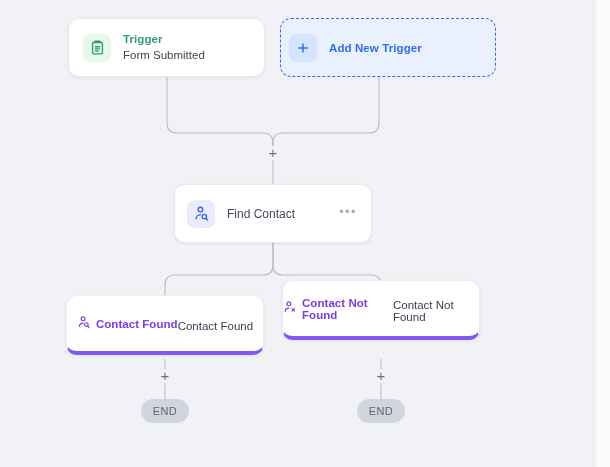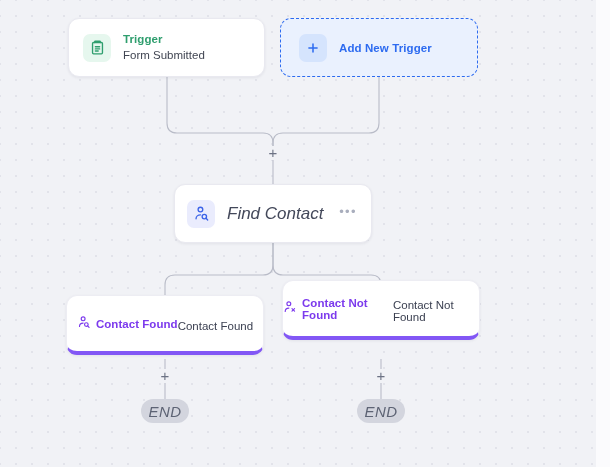--- a/index.html
+++ b/index.html
@@ -92,28 +92,28 @@
     color: #404552;
     margin-top: 1px;
   }
 
   
   #add-trigger-card {
     position: absolute;
     box-sizing: border-box;
     left: 280px;
     top: 18px;
-    width: 198px;
+    width: 216px;
     height: 59px;
     border: 1.4px dashed #2d6bf0;
     border-radius: 11px;
     background: #eaf1fe;
     display: flex;
     align-items: center;
-    padding: 0 18px;
+    padding: 0 8px;
     cursor: pointer;
   }
   #add-trigger-card .plus-tile {
     width: 28px;
     height: 28px;
     border-radius: 7px;
     background: #d5e4fd;
     display: flex;
     align-items: center;
     justify-content: center;
@@ -136,24 +136,23 @@
     left: 174px;
     top: 184px;
     width: 198px;
     height: 59px;
     display: flex;
     align-items: center;
     padding: 0 12px;
   }
   #find-contact-label {
     margin-left: 12px;
-    font-size: 17px;
+    font-size: 12px;
     color: #43485a;
     flex: 1 1 auto;
-    font-style: italic;
   }
   #find-contact-menu {
     color: #a9aebd;
     font-size: 13px;
     letter-spacing: 1.4px;
     line-height: 1;
     padding: 2px 2px 6px 2px;
     cursor: pointer;
     user-select: none;
   }
@@ -212,26 +211,25 @@
   #plus-not-found  { left: 374px; top: 369px; }
 
   
   .end-pill {
     position: absolute;
     width: 48px;
     height: 24px;
     border-radius: 12px;
     background: #d3d5de;
     color: #5d6374;
-    font-size: 15px;
+    font-size: 11px;
     letter-spacing: 0.4px;
     display: flex;
     align-items: center;
     justify-content: center;
-    font-style: italic;
   }
   #end-found     { left: 141px; top: 399px; }
   #end-not-found { left: 357px; top: 399px; }
 </style>
 </head>
 <body>
 
 <div id="canvas">
 
   <div id="right-strip"></div>

